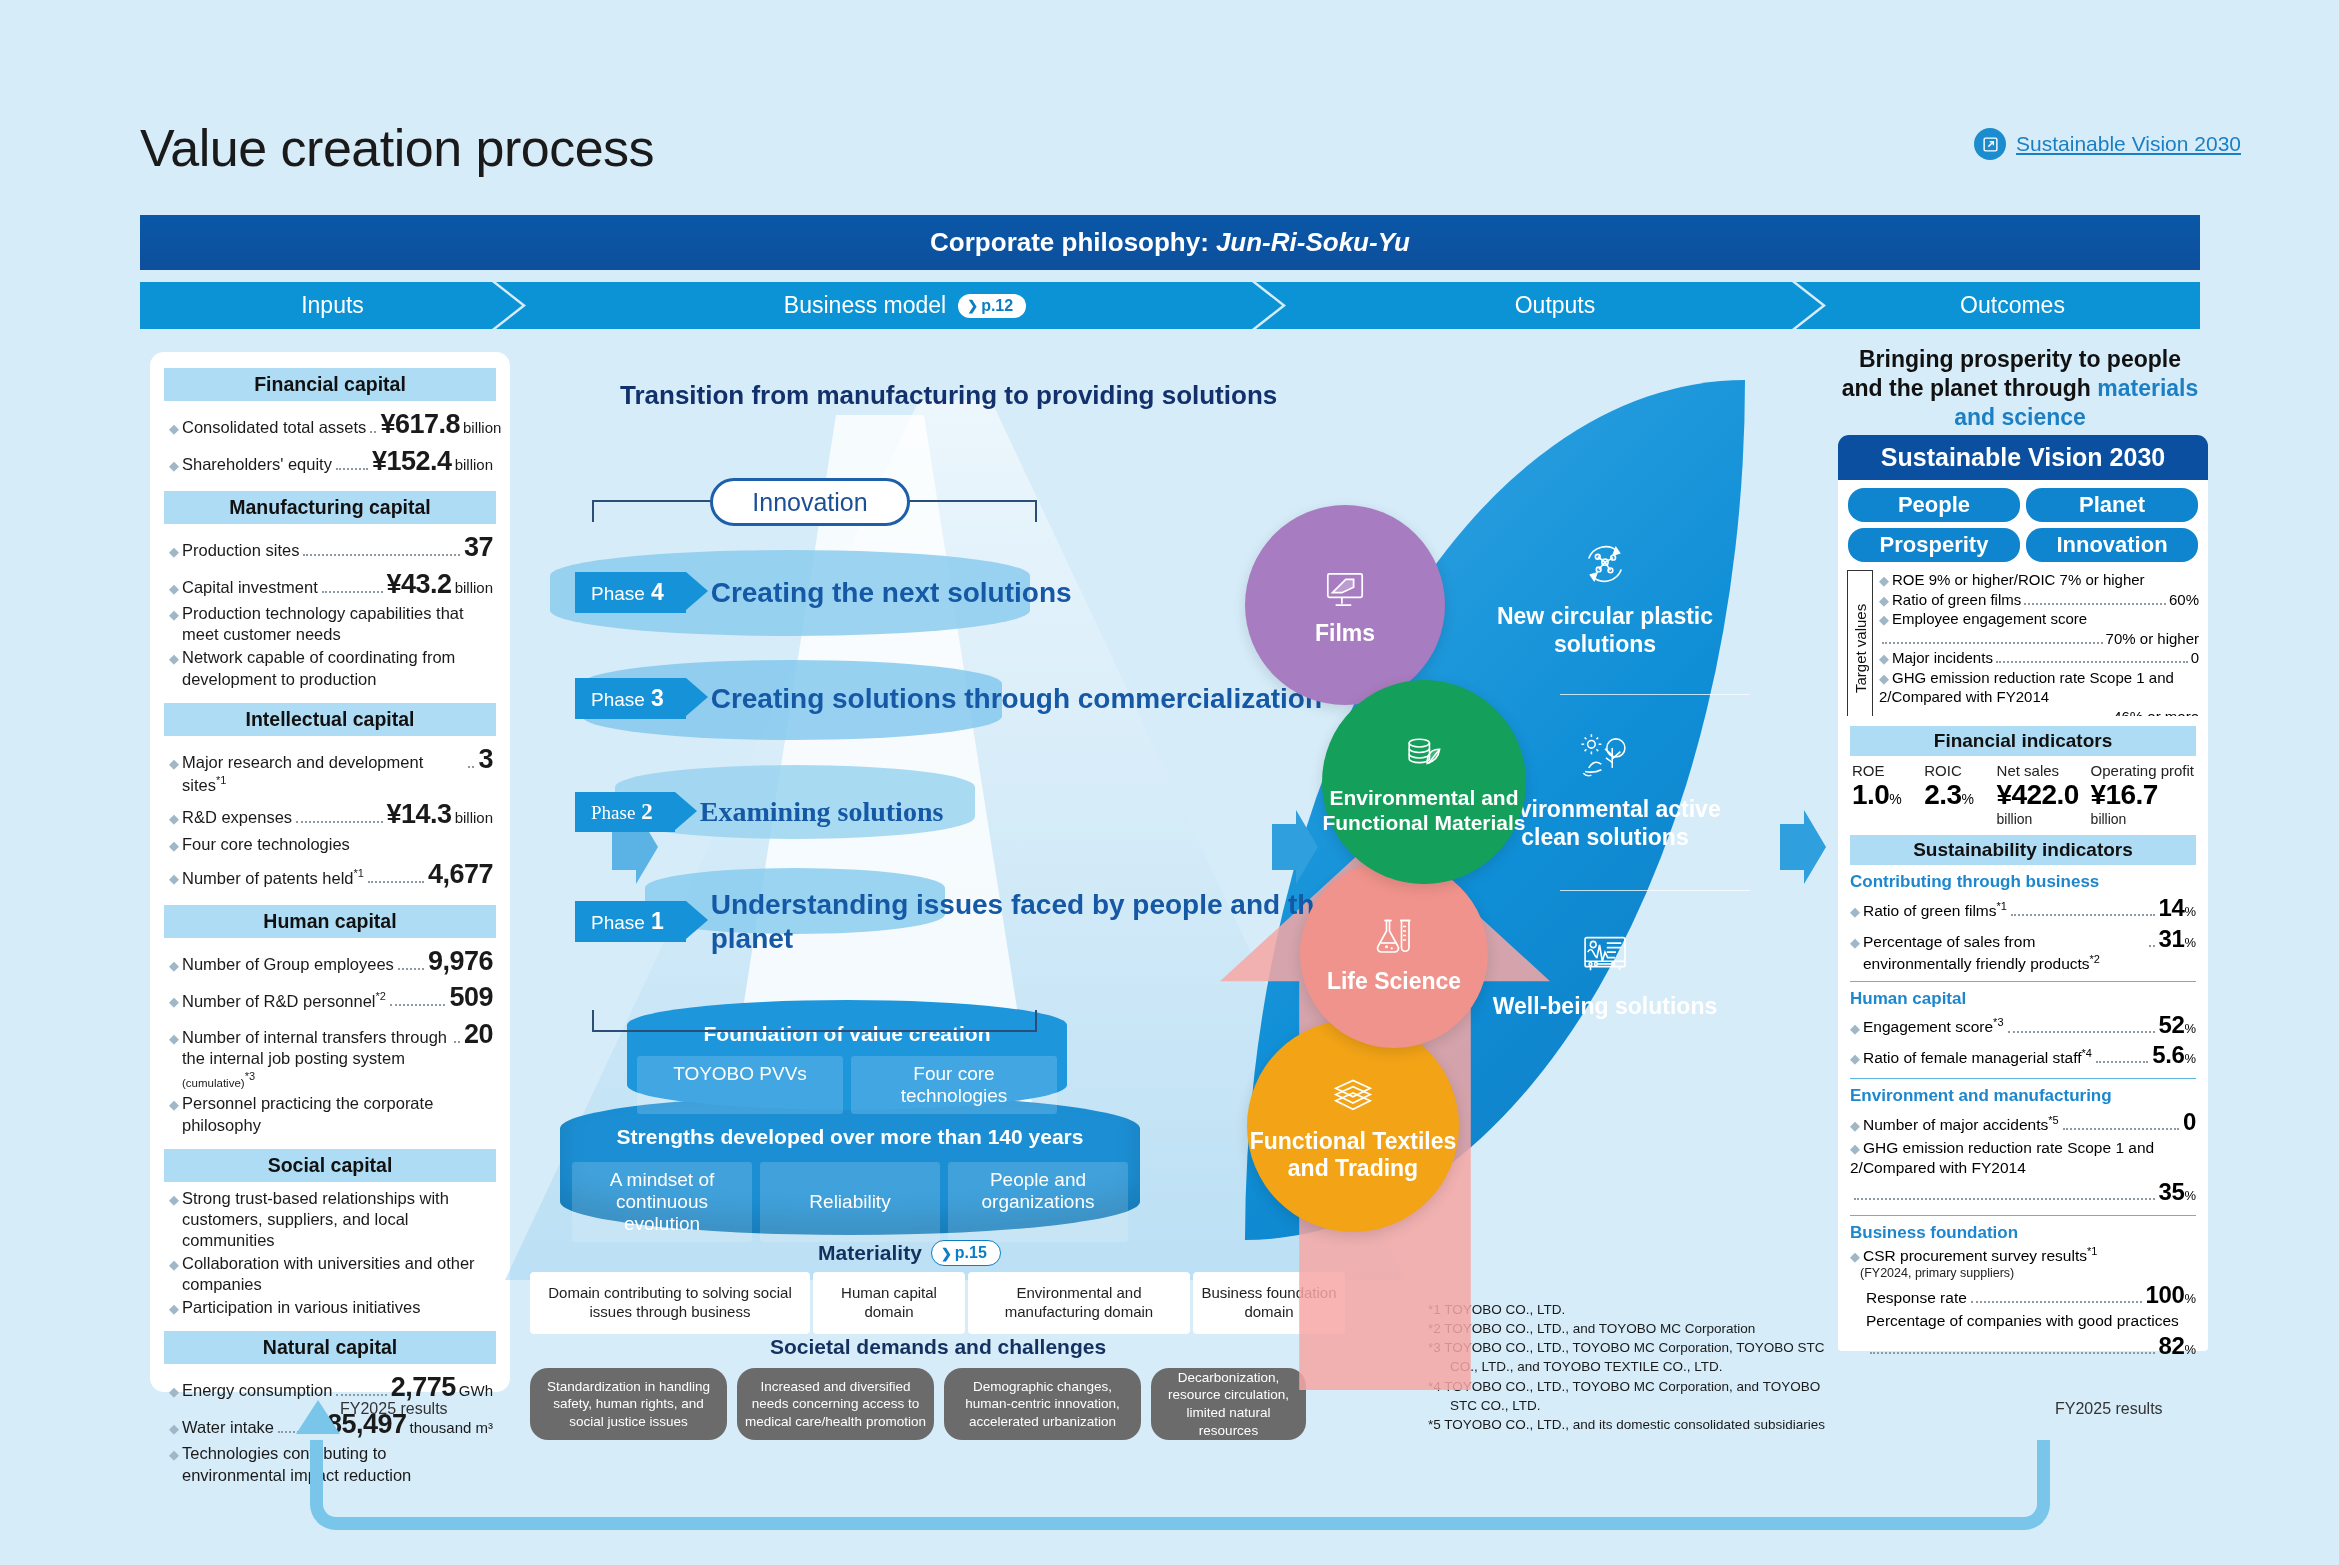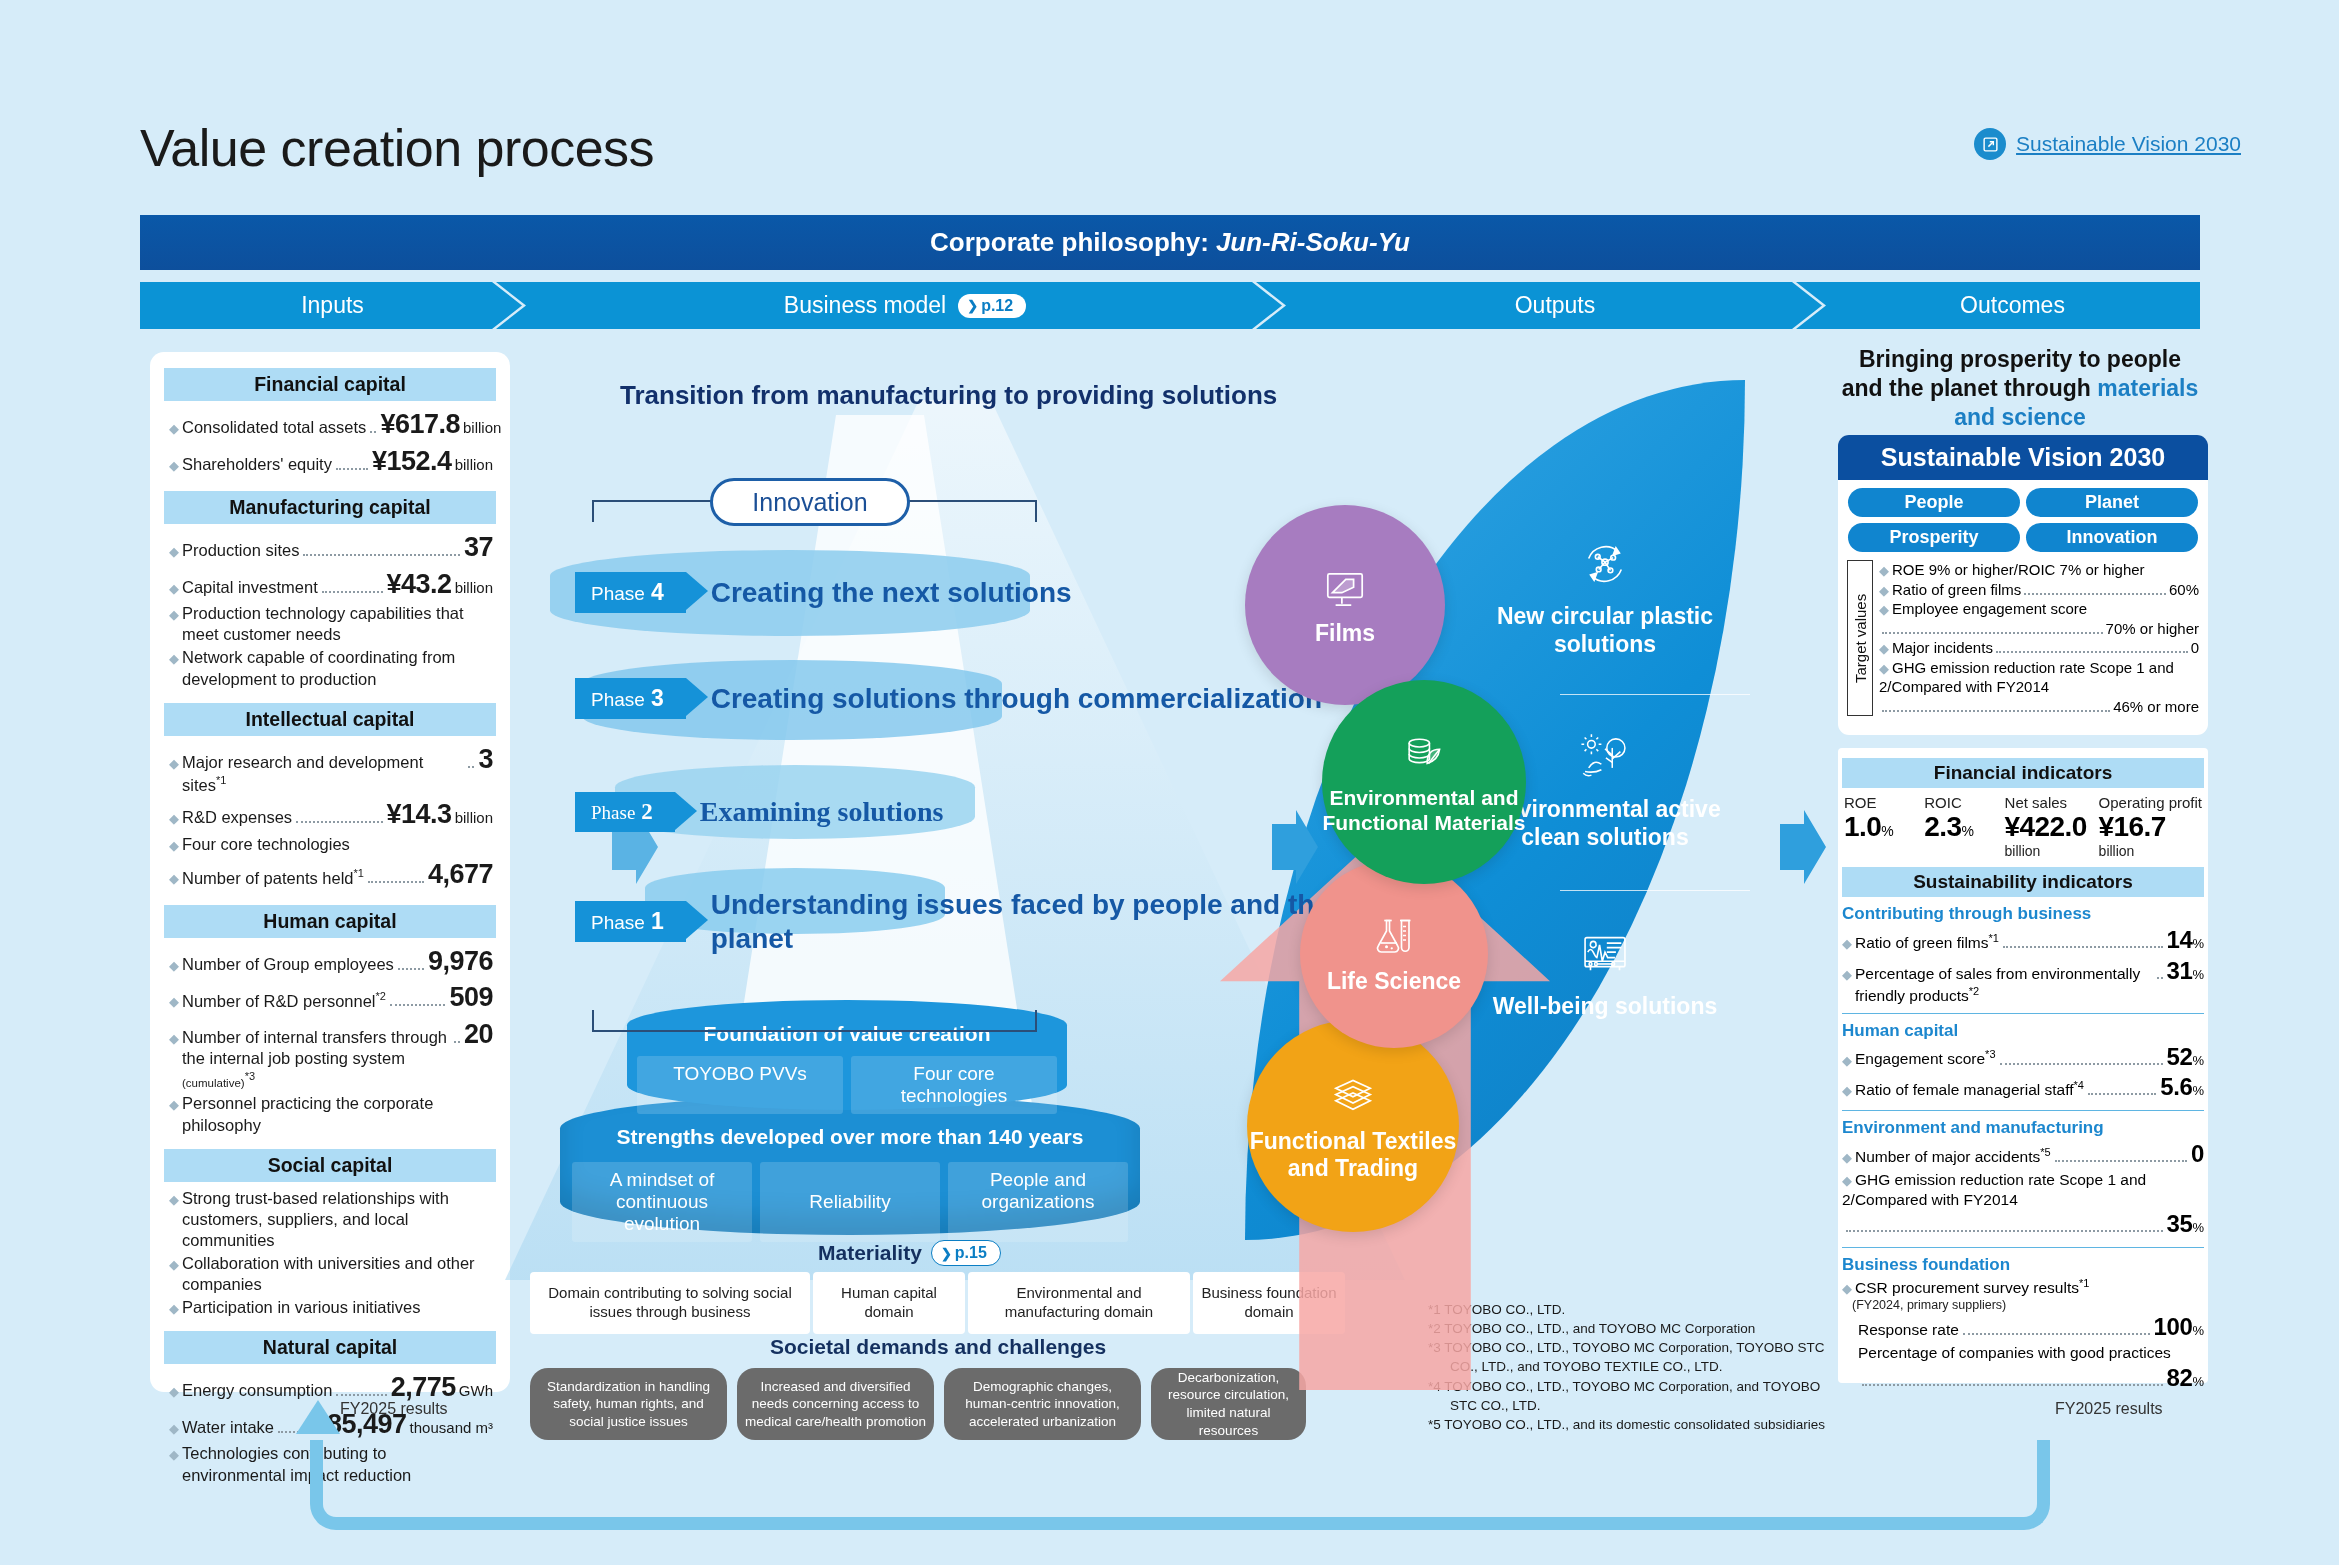--- a/index.html
+++ b/index.html
@@ -213,36 +213,36 @@
     position: absolute; left: 1838px; top: 435px; width: 370px; height: 300px;
     background: #fff; border-radius: 11px; overflow: hidden;
   }
   .sv-card-head {
     background: #0b4fa0; color: #fff; text-align: center;
     font-size: 25px; font-weight: 700; padding: 8px 0;
   }
   .sv-pills { display: flex; flex-wrap: wrap; gap: 6px; padding: 8px 10px 4px 10px; }
   .sv-pill {
     flex: 1 1 46%; background: #1085cf; color: #fff; border-radius: 16px;
-    text-align: center; font-size: 18px; font-weight: 700; padding: 4px 0;
+    text-align: center; font-size: 22px; font-weight: 700; padding: 4px 0;
   }
   .tv-wrap { display: flex; padding: 4px 9px 8px 9px; gap: 6px; }
   .tv-side {
     writing-mode: vertical-rl; transform: rotate(180deg);
     border: 1.5px solid #333; font-size: 15px; color: #111;
     display: flex; align-items: center; justify-content: center; padding: 3px 2px;
     width: 26px;
   }
   .tv-list { flex: 1; }
   .tv-row { font-size: 15px; display: flex; align-items: baseline; line-height: 1.3; }
   .tv-row .dots { border-bottom: 2px dotted #8d9aa3; margin: 0 3px 4px 3px; }
 
   .ind-card {
-    position: absolute; left: 1838px; top: 748px; width: 370px; height: 635px;
-    background: #fff; border-radius: 4px; padding: 10px 4px;
+    position: absolute; left: 1838px; top: 716px; width: 370px; height: 635px;
+    background: #fff; border-radius: 4px; padding: 10px 12px;
   }
   .ind-head {
     background: #aedcf5; text-align: center; font-size: 19px; font-weight: 700;
     color: #111; padding: 4px 0;
   }
   .fin-grid { display: flex; gap: 12px; padding: 6px 2px 8px 2px; }
   .fin-col { flex: 1; text-align: left; }
   .fin-col .fl { font-size: 15px; color: #222; white-space: nowrap; }
   .fin-col .fv { font-size: 28px; font-weight: 700; letter-spacing: -0.6px; }
   .fin-col .fv span { font-size: 14px; font-weight: 400; }

